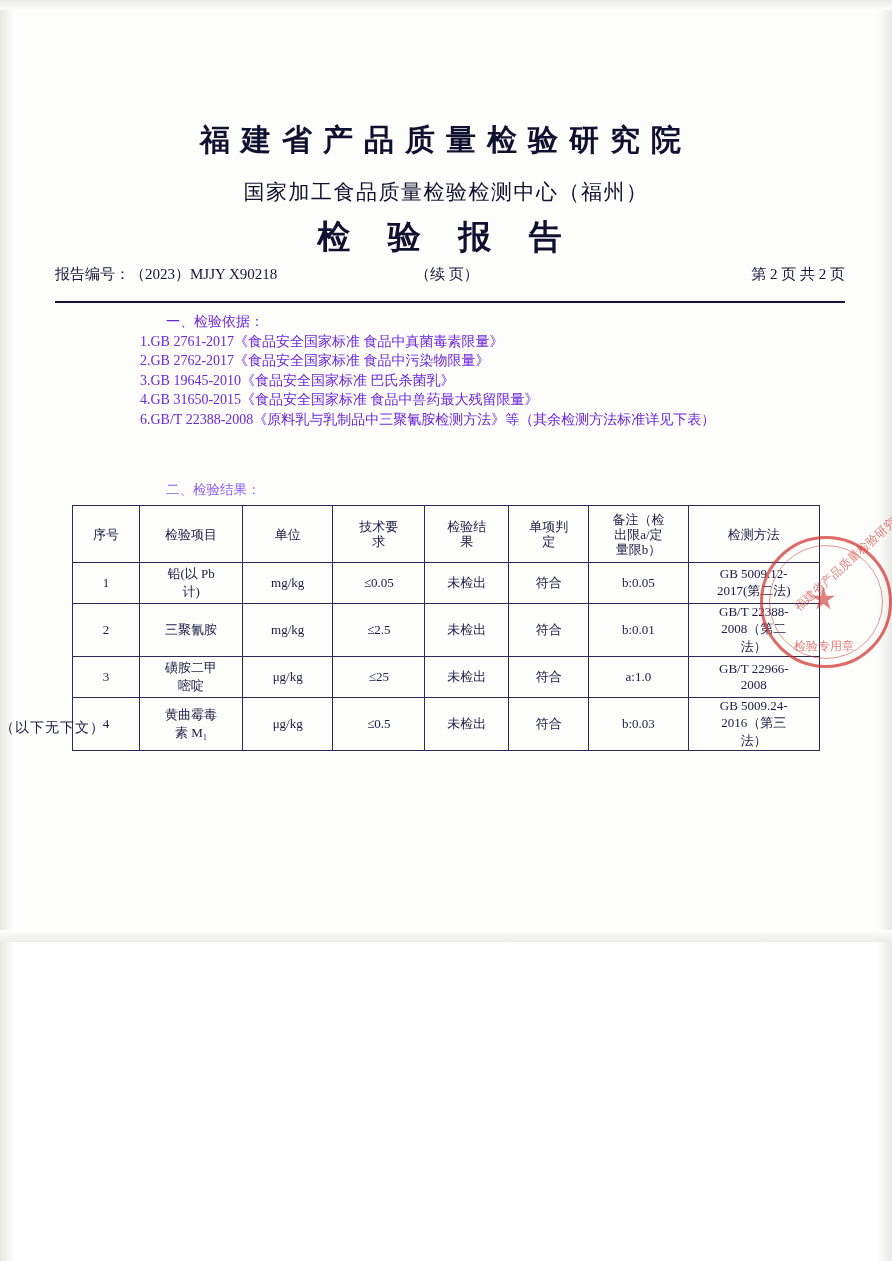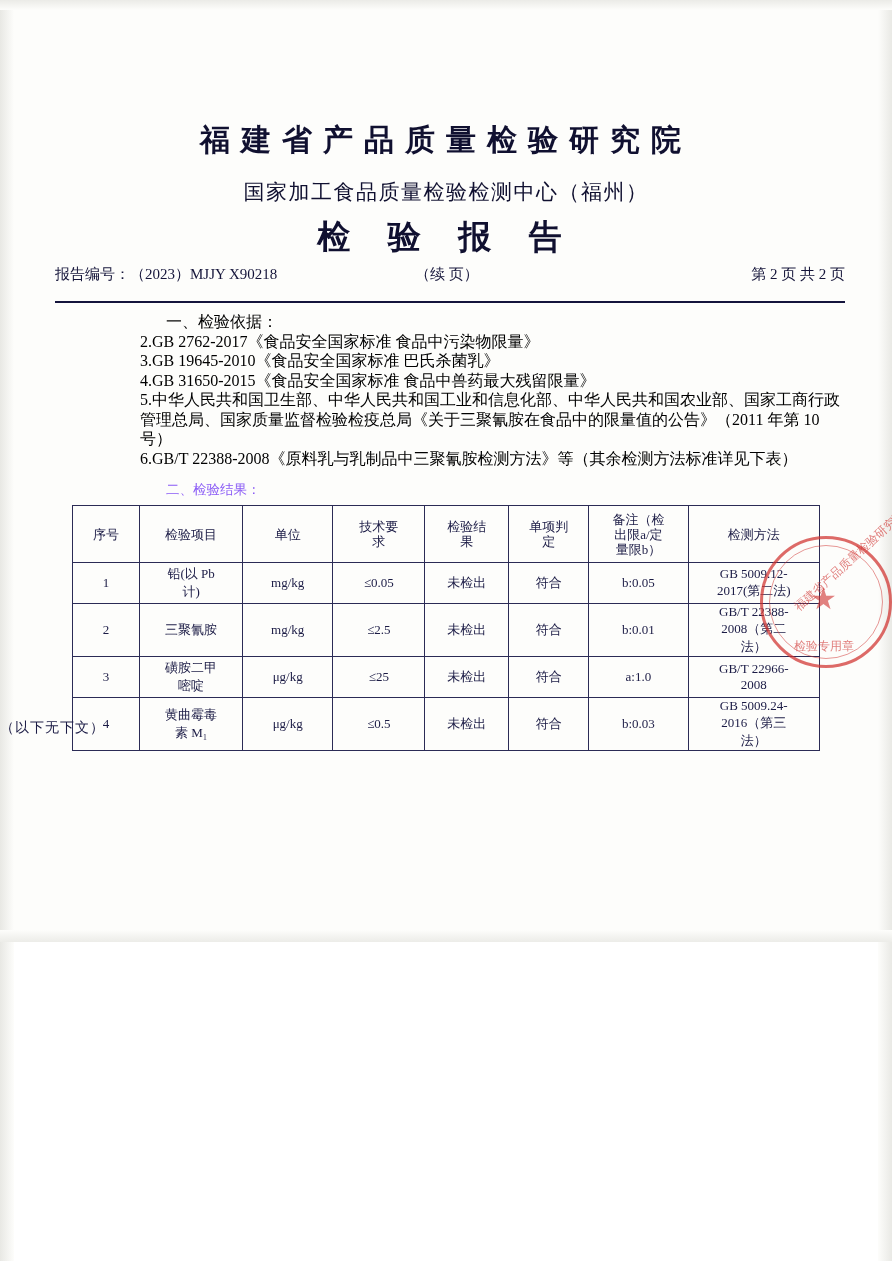--- a/index.html
+++ b/index.html
@@ -99,23 +99,23 @@
     left: 55px; top: 301px;
     width: 790px;
     height: 2px;
     background: #14143c;
   }
 
   .basis {
     position: absolute;
     left: 140px; top: 312px;
     width: 700px;
-    font-size: 16px;
+    font-size: 14px;
     line-height: 19.5px;
-    color: #000000;
+    color: #6d28d9;
   }
   .basis .indent {
     text-indent: 26px;
   }
   .results-head {
     position: absolute;
     left: 140px; top: 481px;
     font-size: 13.5px;
     text-indent: 26px;
     color: #8b5cf6;
@@ -230,24 +230,24 @@
 
   <div class="meta-row">
     <div class="meta-no">报告编号：（2023）MJJY X90218</div>
     <div class="meta-cont">（续  页）</div>
     <div class="meta-page">第 2 页  共 2 页</div>
   </div>
   <div class="rule"></div>
 
   <div class="basis">
     <div class="indent">一、检验依据：</div>
+    <div>1.GB 2761-2017《食品安全国家标准 食品中真菌毒素限量》</div>
     <div>2.GB 2762-2017《食品安全国家标准 食品中污染物限量》</div>
     <div>3.GB 19645-2010《食品安全国家标准 巴氏杀菌乳》</div>
     <div>4.GB 31650-2015《食品安全国家标准 食品中兽药最大残留限量》</div>
-    <div>5.中华人民共和国卫生部、中华人民共和国工业和信息化部、中华人民共和国农业部、国家工商行政管理总局、国家质量监督检验检疫总局《关于三聚氰胺在食品中的限量值的公告》（2011 年第 10 号）</div>
     <div>6.GB/T 22388-2008《原料乳与乳制品中三聚氰胺检测方法》等（其余检测方法标准详见下表）</div>
   </div>
 
   <div class="results-head">二、检验结果：</div>
 
   <table class="results">
     <thead>
       <tr>
         <th class="col-1">序号</th>
         <th class="col-2">检验项目</th>

